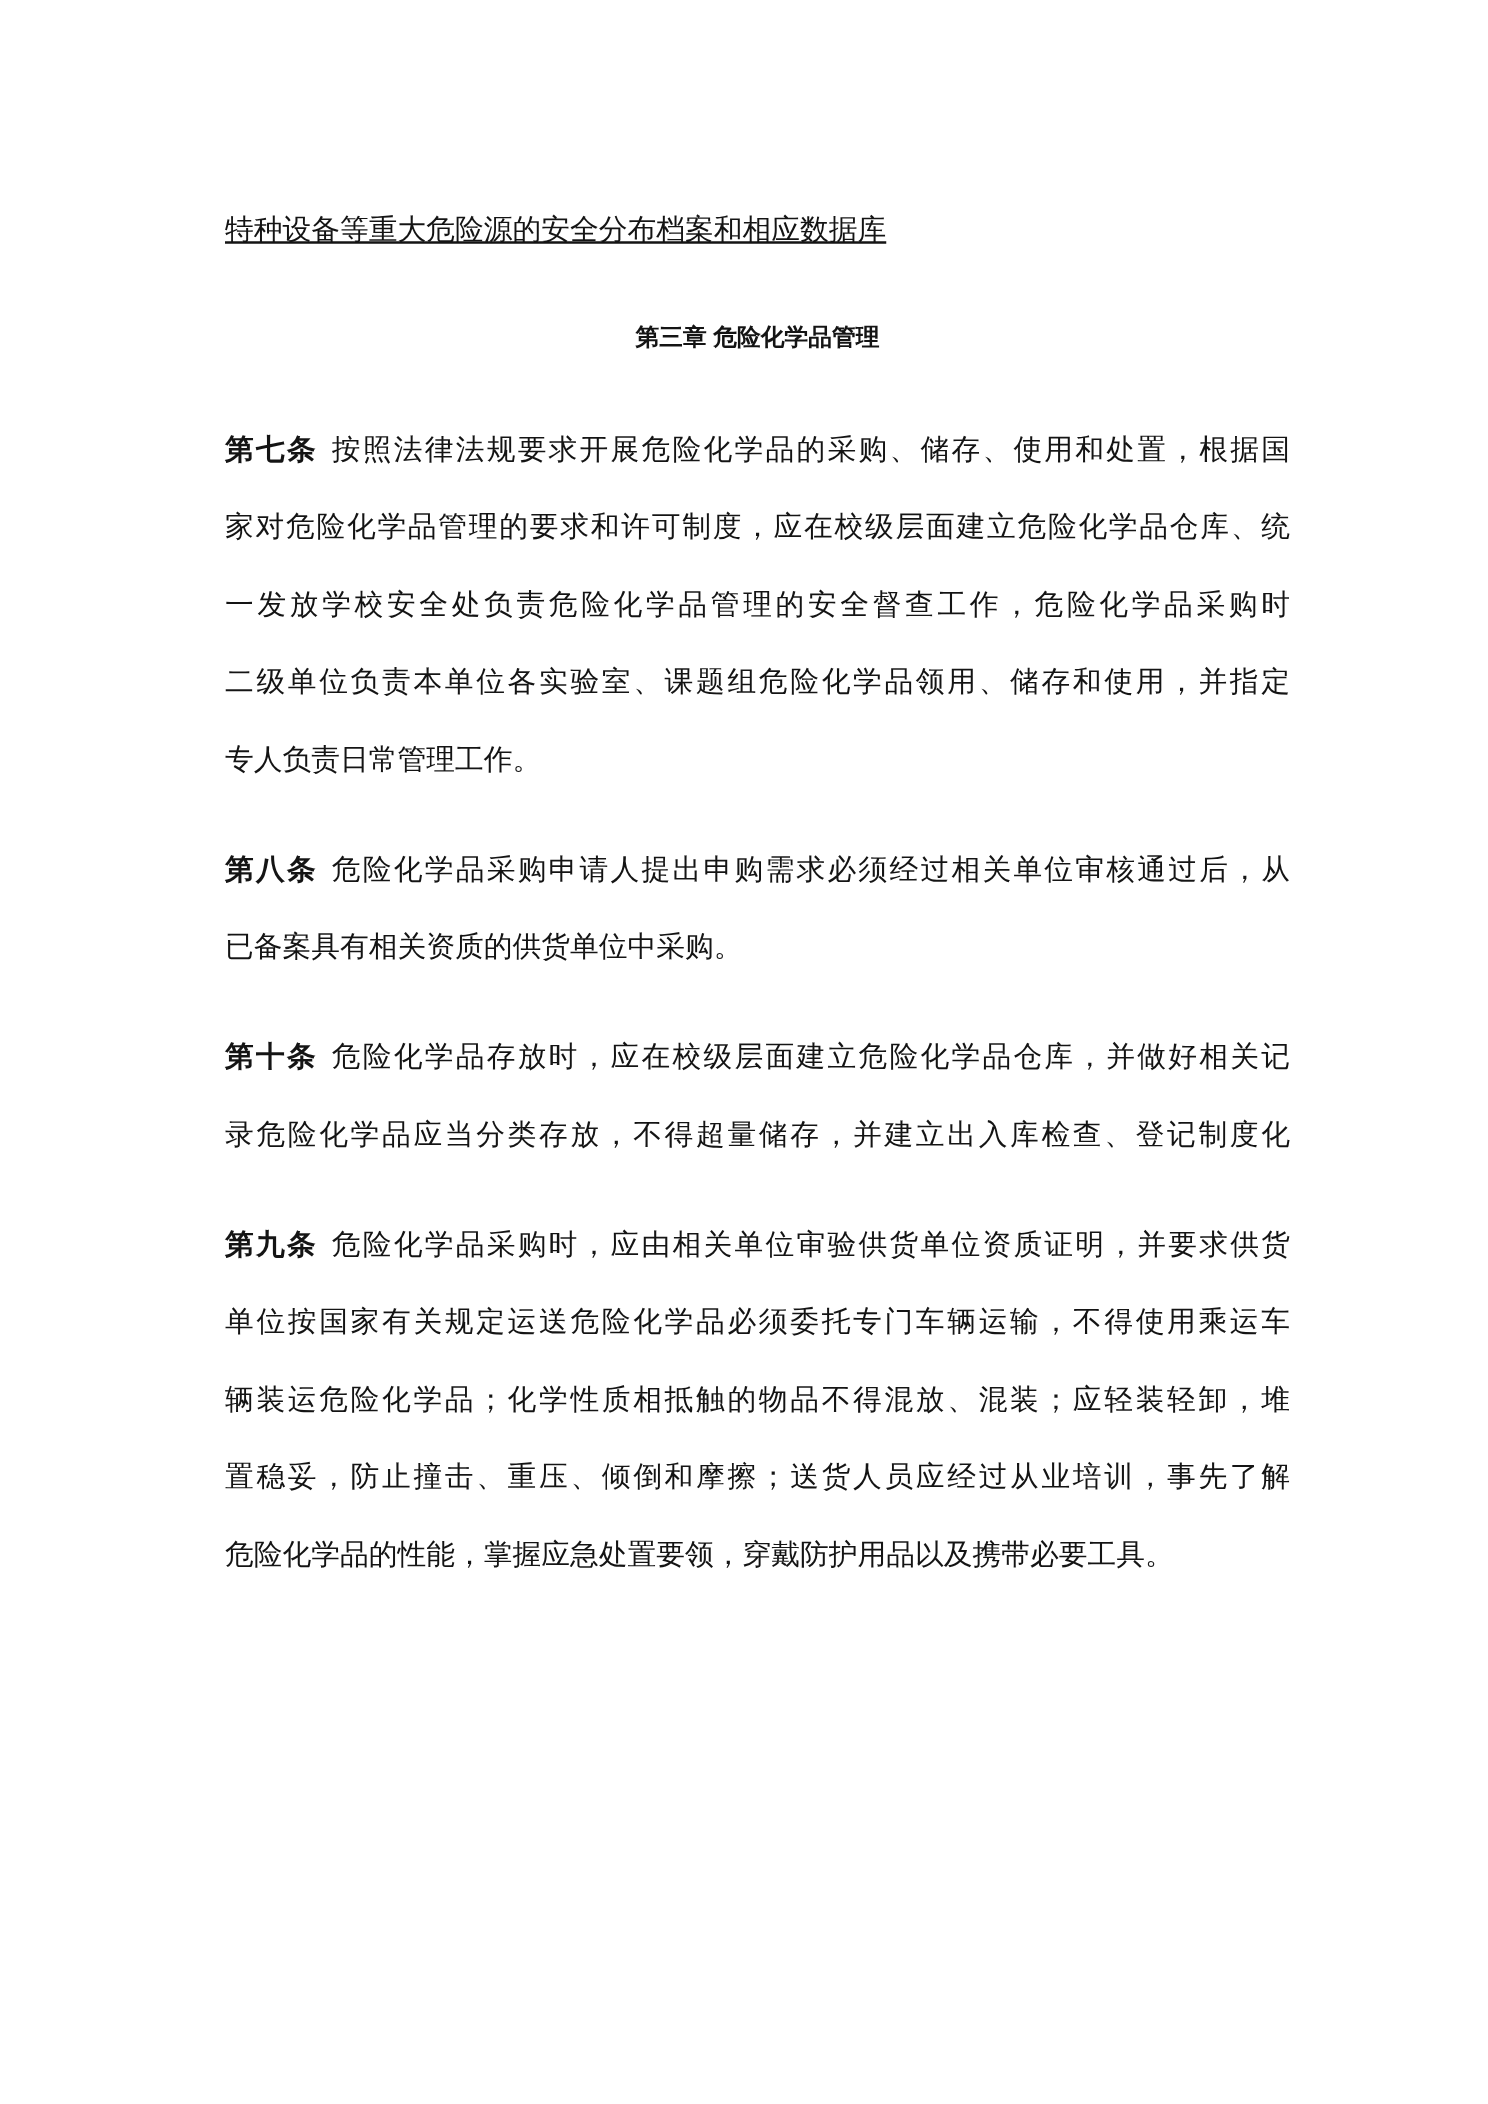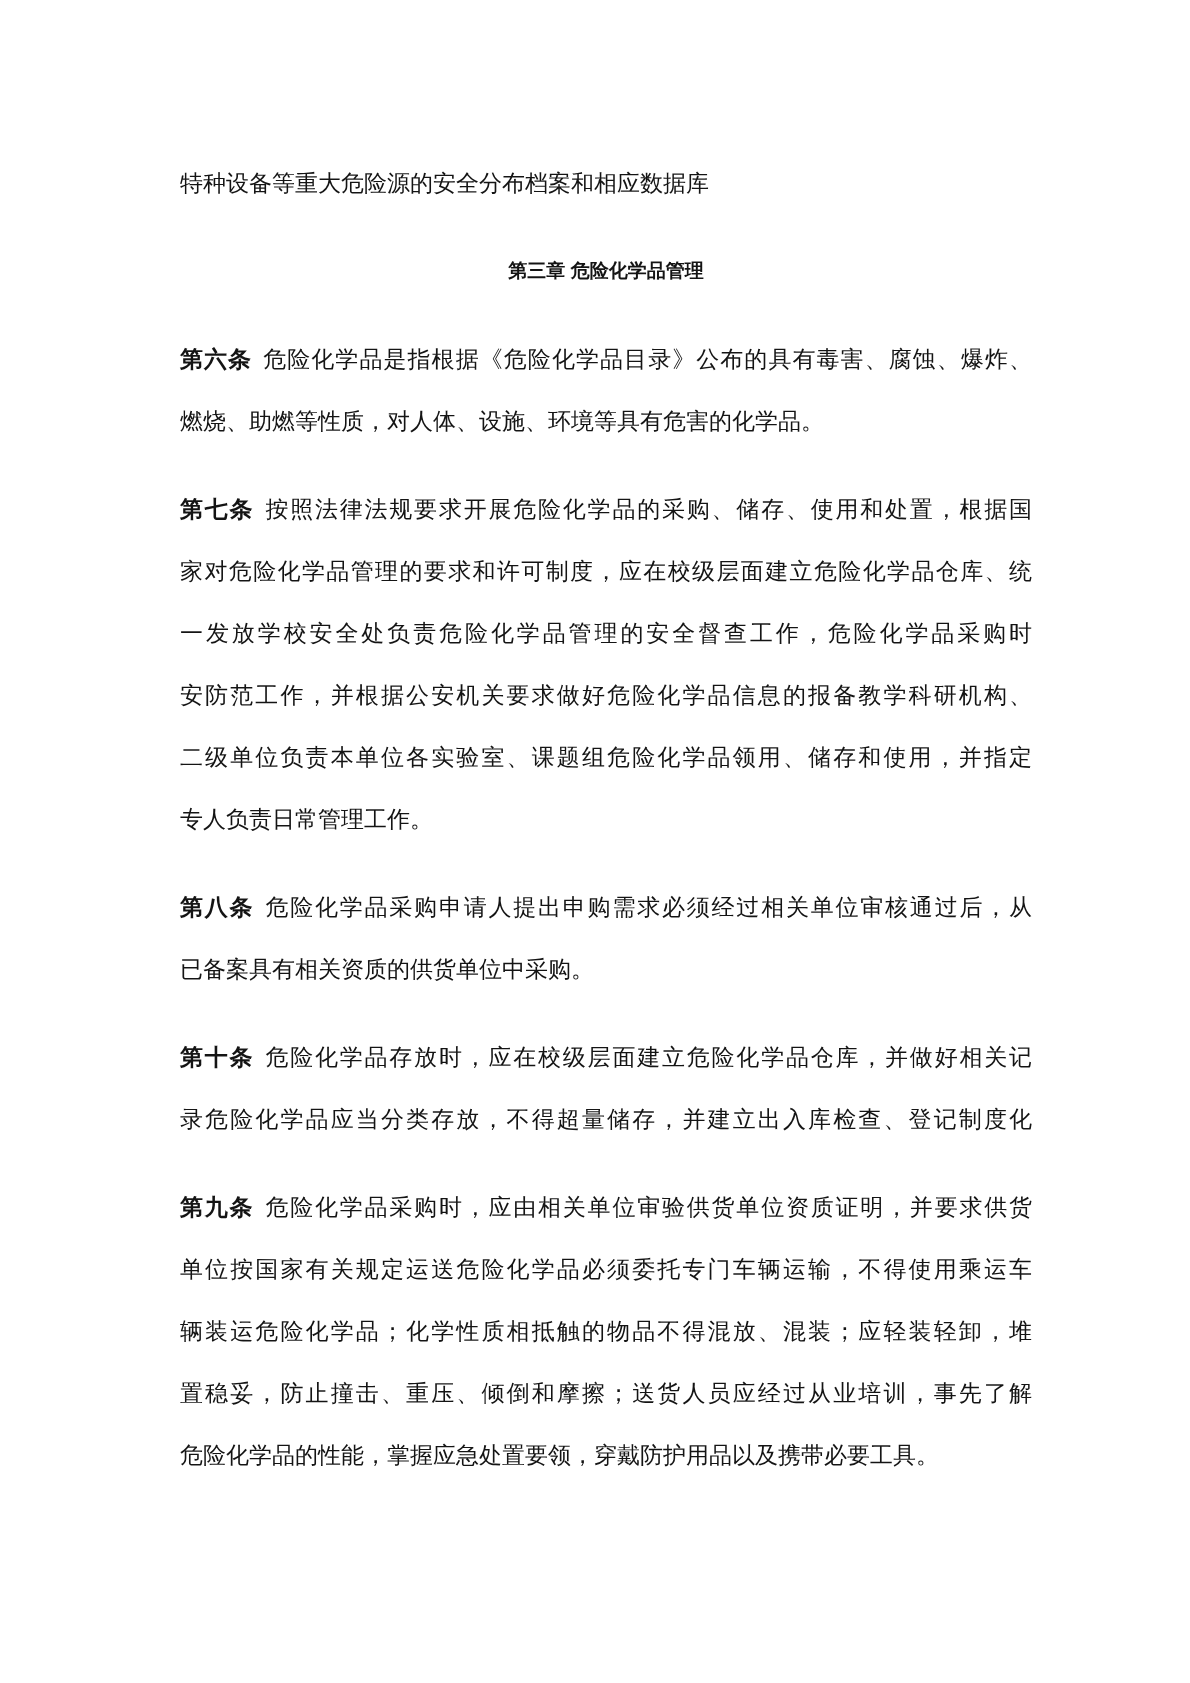--- a/index.html
+++ b/index.html
@@ -18,20 +18,21 @@
     font-size: 23px;
     color: #141414;
     overflow: hidden;
   }
   .para {
     line-height: 62px;
     margin: 0 0 26px 0;
   }
   .intro-line {
     text-align: left;
+    text-decoration: underline;
   }
   .chapter-heading {
     font-size: 19px;
     font-weight: bold;
     text-align: center;
     line-height: 62px;
     margin: 0 0 26px 0;
   }
   .line {
     text-align: justify;
@@ -50,28 +51,23 @@
 </head>
 <body>
 
 <div class="page">
   <div class="para intro-line">特种设备等重大危险源的安全分布档案和相应数据库</div>
 
   <div class="para chapter-heading">第三章 危险化学品管理</div>
 
   <div id="articles">
       <div class="para article">
-        <div class="line"><span class="article-label">第六条</span>危险化学品是指根据《危险化学品目录》公布的具有毒害、腐蚀、爆炸、</div>
-        <div class="line para-end">燃烧、助燃等性质，对人体、设施、环境等具有危害的化学品。</div>
-      </div>
-      <div class="para article">
         <div class="line"><span class="article-label">第七条</span>按照法律法规要求开展危险化学品的采购、储存、使用和处置，根据国</div>
         <div class="line">家对危险化学品管理的要求和许可制度，应在校级层面建立危险化学品仓库、统</div>
         <div class="line">一发放学校安全处负责危险化学品管理的安全督查工作，危险化学品采购时</div>
-        <div class="line">安防范工作，并根据公安机关要求做好危险化学品信息的报备教学科研机构、</div>
         <div class="line">二级单位负责本单位各实验室、课题组危险化学品领用、储存和使用，并指定</div>
         <div class="line para-end">专人负责日常管理工作。</div>
       </div>
       <div class="para article">
         <div class="line"><span class="article-label">第八条</span>危险化学品采购申请人提出申购需求必须经过相关单位审核通过后，从</div>
         <div class="line para-end">已备案具有相关资质的供货单位中采购。</div>
       </div>
       <div class="para article">
         <div class="line"><span class="article-label">第十条</span>危险化学品存放时，应在校级层面建立危险化学品仓库，并做好相关记</div>
         <div class="line">录危险化学品应当分类存放，不得超量储存，并建立出入库检查、登记制度化</div>

